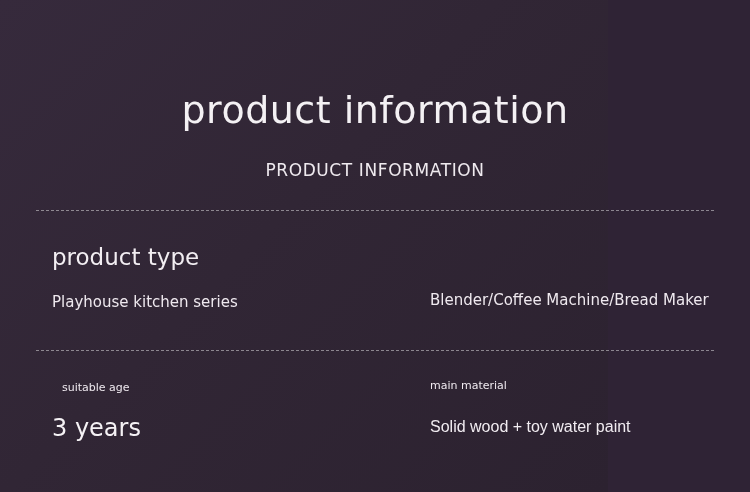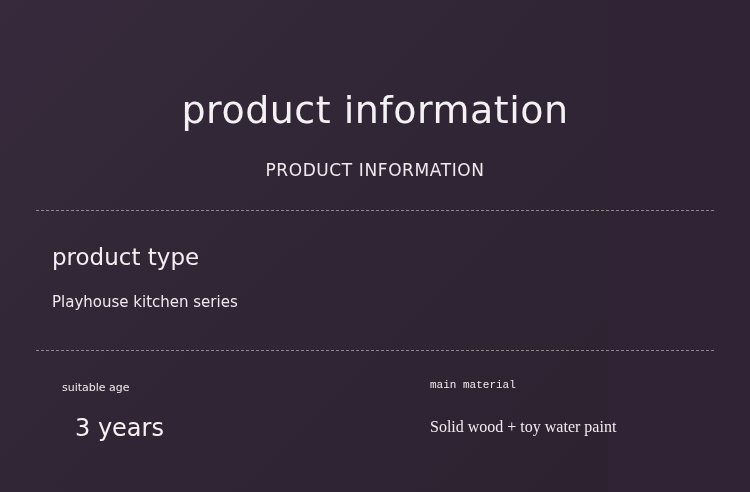--- a/index.html
+++ b/index.html
@@ -75,55 +75,55 @@
     font-size: 11px;
     color: #efe9ef;
     font-family: "DejaVu Sans", sans-serif;
     white-space: nowrap;
   }
   .field-value-lg {
     font-size: 24px;
     color: #f5f2f5;
     font-family: "DejaVu Sans", sans-serif;
     white-space: nowrap;
-    margin-left: 23px;
   }
   .field-value-md2 {
     font-size: 16px;
     color: #f1ecf1;
-    font-family: Liberation Serif, serif;
+    font-family: Liberation Sans, sans-serif;
     white-space: nowrap;
   }
 
   
   .r1-label { top: 244px; }
   .r1-value { top: 293px; }
   .r2-label-left { top: 381px; left: 62px; }
   .r2-value-left { top: 414px; left: 52px; }
-  .r2-label-right { top: 379px; font-family: Liberation Mono, monospace; }
+  .r2-label-right { top: 379px; }
   .r2-value-right { top: 418px; }
   .r1-label-right { top: 244px; }
   .r1-value-right { top: 291px; }
 </style>
 </head>
 <body>
 
 <div class="page">
 
   <div class="title-main">product information</div>
 
   <div class="title-sub">PRODUCT INFORMATION</div>
 
   <div class="divider divider-top"></div>
 
   <div class="col col-left field-label-lg r1-label">product type</div>
 
   <div class="col col-left field-value-md r1-value">Playhouse kitchen series</div>
 
 
+  <div class="col col-right field-value-md r1-value-right">Blender/Coffee Machine/Bread Maker</div>
 
   <div class="divider divider-mid"></div>
 
   <div class="col field-label-sm r2-label-left">suitable age</div>
 
   <div class="col field-value-lg r2-value-left">3 years</div>
 
   <div class="col col-right field-label-sm r2-label-right">main material</div>
 
   <div class="col col-right field-value-md2 r2-value-right">Solid wood + toy water paint</div>

